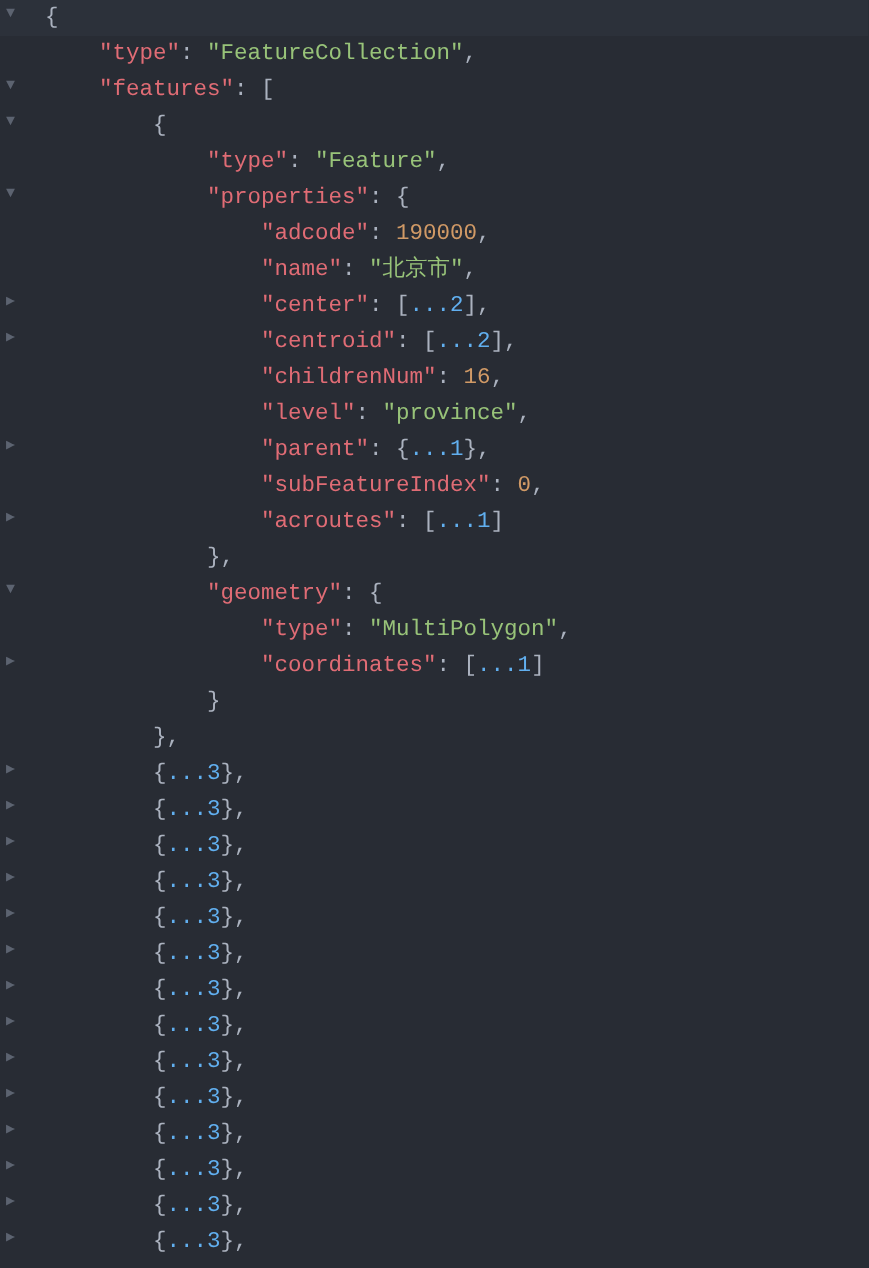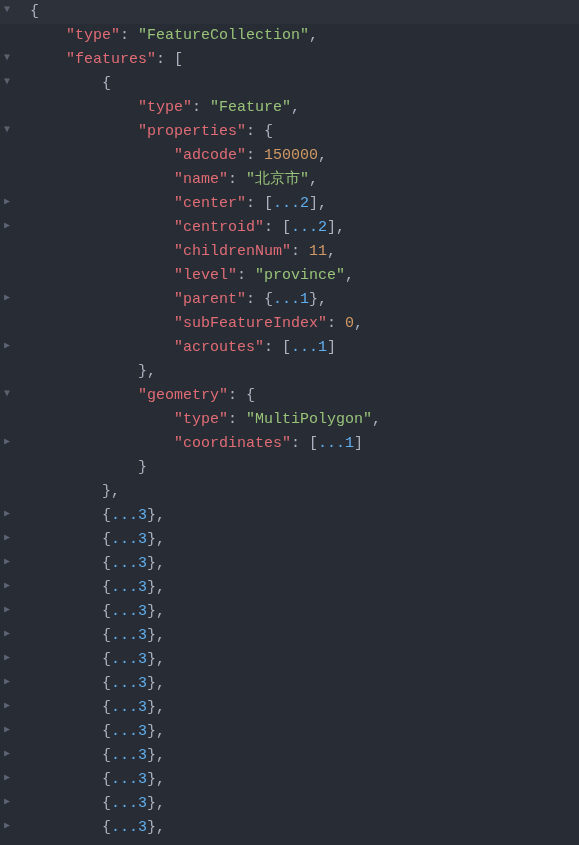--- a/index.html
+++ b/index.html
@@ -85,29 +85,29 @@
 <div class="line">    <span class="key">"type"</span><span class="c">: </span><span class="str">"FeatureCollection"</span><span class="c">,</span></div>
 
 <div class="line">    <span class="key">"features"</span><span class="c">: [</span></div>
 
 <div class="line">        <span class="c">{</span></div>
 
 <div class="line">            <span class="key">"type"</span><span class="c">: </span><span class="str">"Feature"</span><span class="c">,</span></div>
 
 <div class="line">            <span class="key">"properties"</span><span class="c">: {</span></div>
 
-<div class="line">                <span class="key">"adcode"</span><span class="c">: </span><span class="num">150000</span><span class="c">,</span></div>
+<div class="line">                <span class="key">"adcode"</span><span class="c">: </span><span class="num">190000</span><span class="c">,</span></div>
 
 <div class="line">                <span class="key">"name"</span><span class="c">: </span><span class="str">"北京市"</span><span class="c">,</span></div>
 
 <div class="line">                <span class="key">"center"</span><span class="c">: [</span><span class="fold-sum">...2</span><span class="c">],</span></div>
 
 <div class="line">                <span class="key">"centroid"</span><span class="c">: [</span><span class="fold-sum">...2</span><span class="c">],</span></div>
 
-<div class="line">                <span class="key">"childrenNum"</span><span class="c">: </span><span class="num">11</span><span class="c">,</span></div>
+<div class="line">                <span class="key">"childrenNum"</span><span class="c">: </span><span class="num">16</span><span class="c">,</span></div>
 
 <div class="line">                <span class="key">"level"</span><span class="c">: </span><span class="str">"province"</span><span class="c">,</span></div>
 
 <div class="line">                <span class="key">"parent"</span><span class="c">: {</span><span class="fold-sum">...1</span><span class="c">},</span></div>
 
 <div class="line">                <span class="key">"subFeatureIndex"</span><span class="c">: </span><span class="num">0</span><span class="c">,</span></div>
 
 <div class="line">                <span class="key">"acroutes"</span><span class="c">: [</span><span class="fold-sum">...1</span><span class="c">]</span></div>
 
 <div class="line">            <span class="c">},</span></div>

